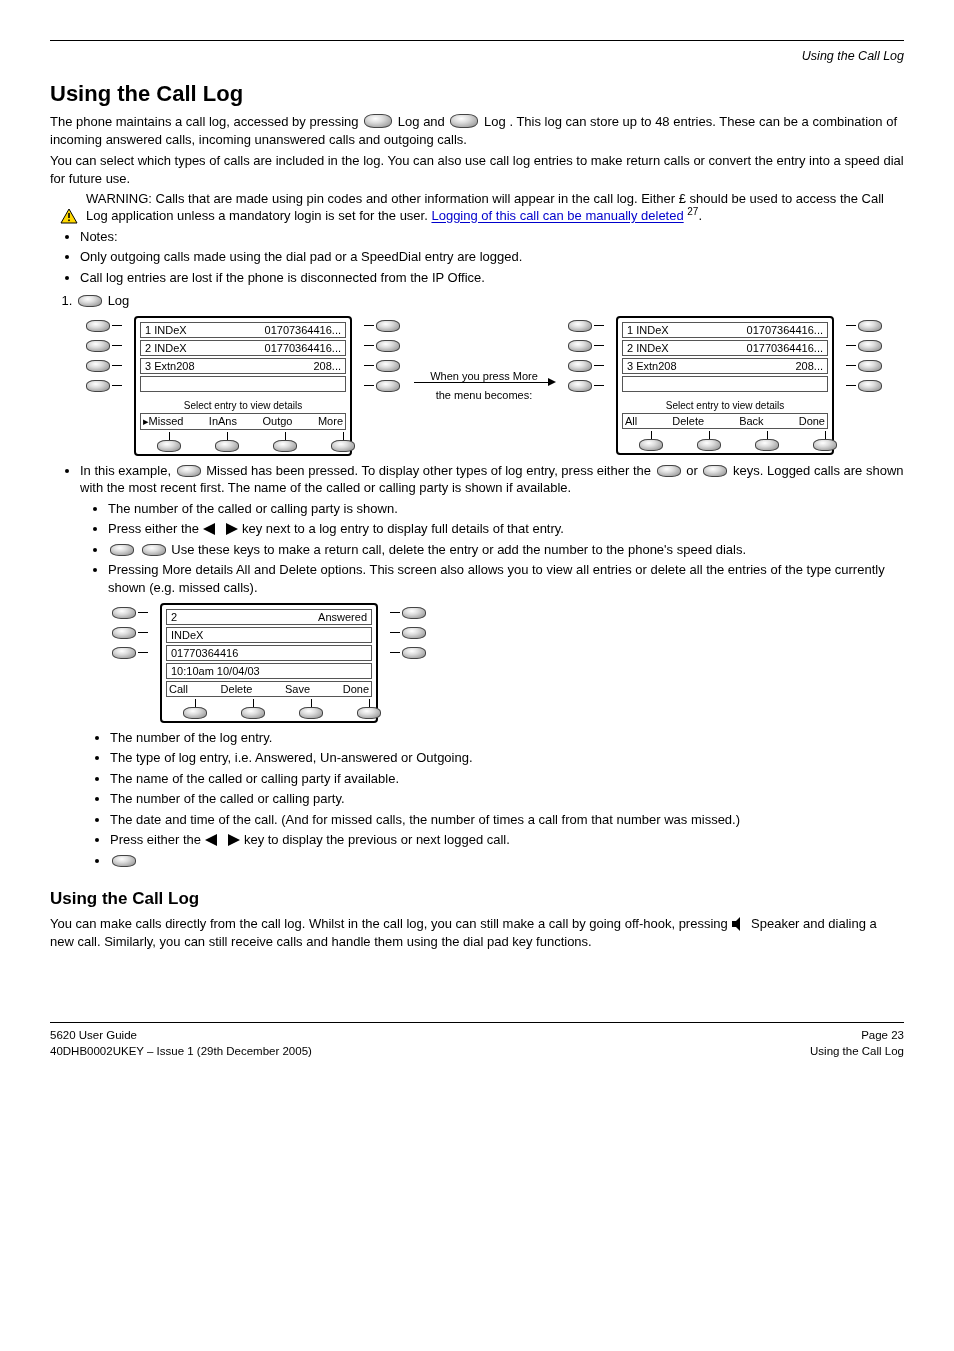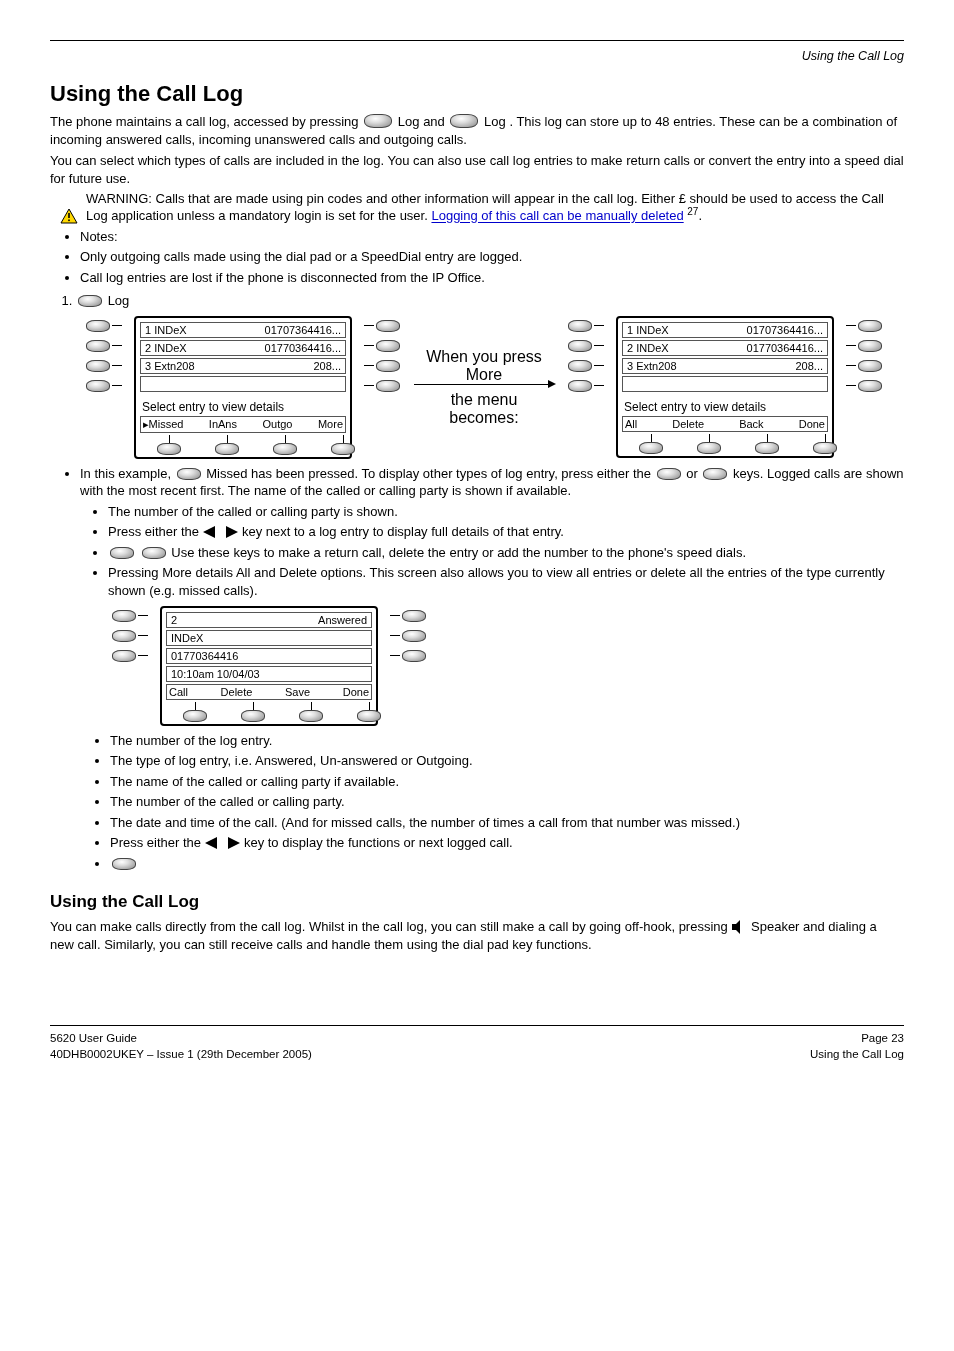--- a/index.html
+++ b/index.html
@@ -151,38 +151,39 @@
     border: 1px solid #555;
     font-size: 11px;
     padding: 1px 4px;
     margin-bottom: 2px;
     display: flex;
     justify-content: space-between;
     white-space: nowrap;
   }
   .lcd .line.blank { height: 12px; }
   .lcd .hint {
-    font-size: 12px;
+    font-size: 10px;
+    text-align: center;
     padding: 6px 2px 2px 2px;
   }
   .lcd .softrow-box {
     border: 1px solid #555;
     padding: 1px 2px;
     display: flex;
     justify-content: space-between;
     font-size: 11px;
   }
   .softrow-btns {
     display: flex;
     justify-content: space-around;
     margin-top: 2px;
   }
   .between-note {
     width: 140px;
-    font-size: 16px;
+    font-size: 11px;
     text-align: center;
     align-self: center;
   }
   .between-note .rule {
     border-top: 1px solid #000;
     height: 6px;
     position: relative;
   }
   .between-note .rule::after {
     content: "";
@@ -545,21 +546,21 @@
       <span> or </span>
       <span class="bold">Outgoing</span>.
     </li>
     <li>The name of the called or calling party if available.</li>
     <li>The number of the called or calling party.</li>
     <li>The date and time of the call. (And for missed calls, the number of times a call from that number was missed.)</li>
     <li>
       <span>Press either the </span>
       <span class="tri left"></span>
       <span class="tri right"></span>
-      <span> key to display the functions or next logged call.</span>
+      <span> key to display the previous or next logged call.</span>
     </li>
     <li>
       <span class="oval sm"></span>
     </li>
   </ul>
 
   <h3 class="subsection">Using the Call Log</h3>
   <p>
     <span>You can make calls directly from the call log.  Whilst in the call log, you can still make a call by going off-hook, pressing </span>
     <span class="speaker-icon">

